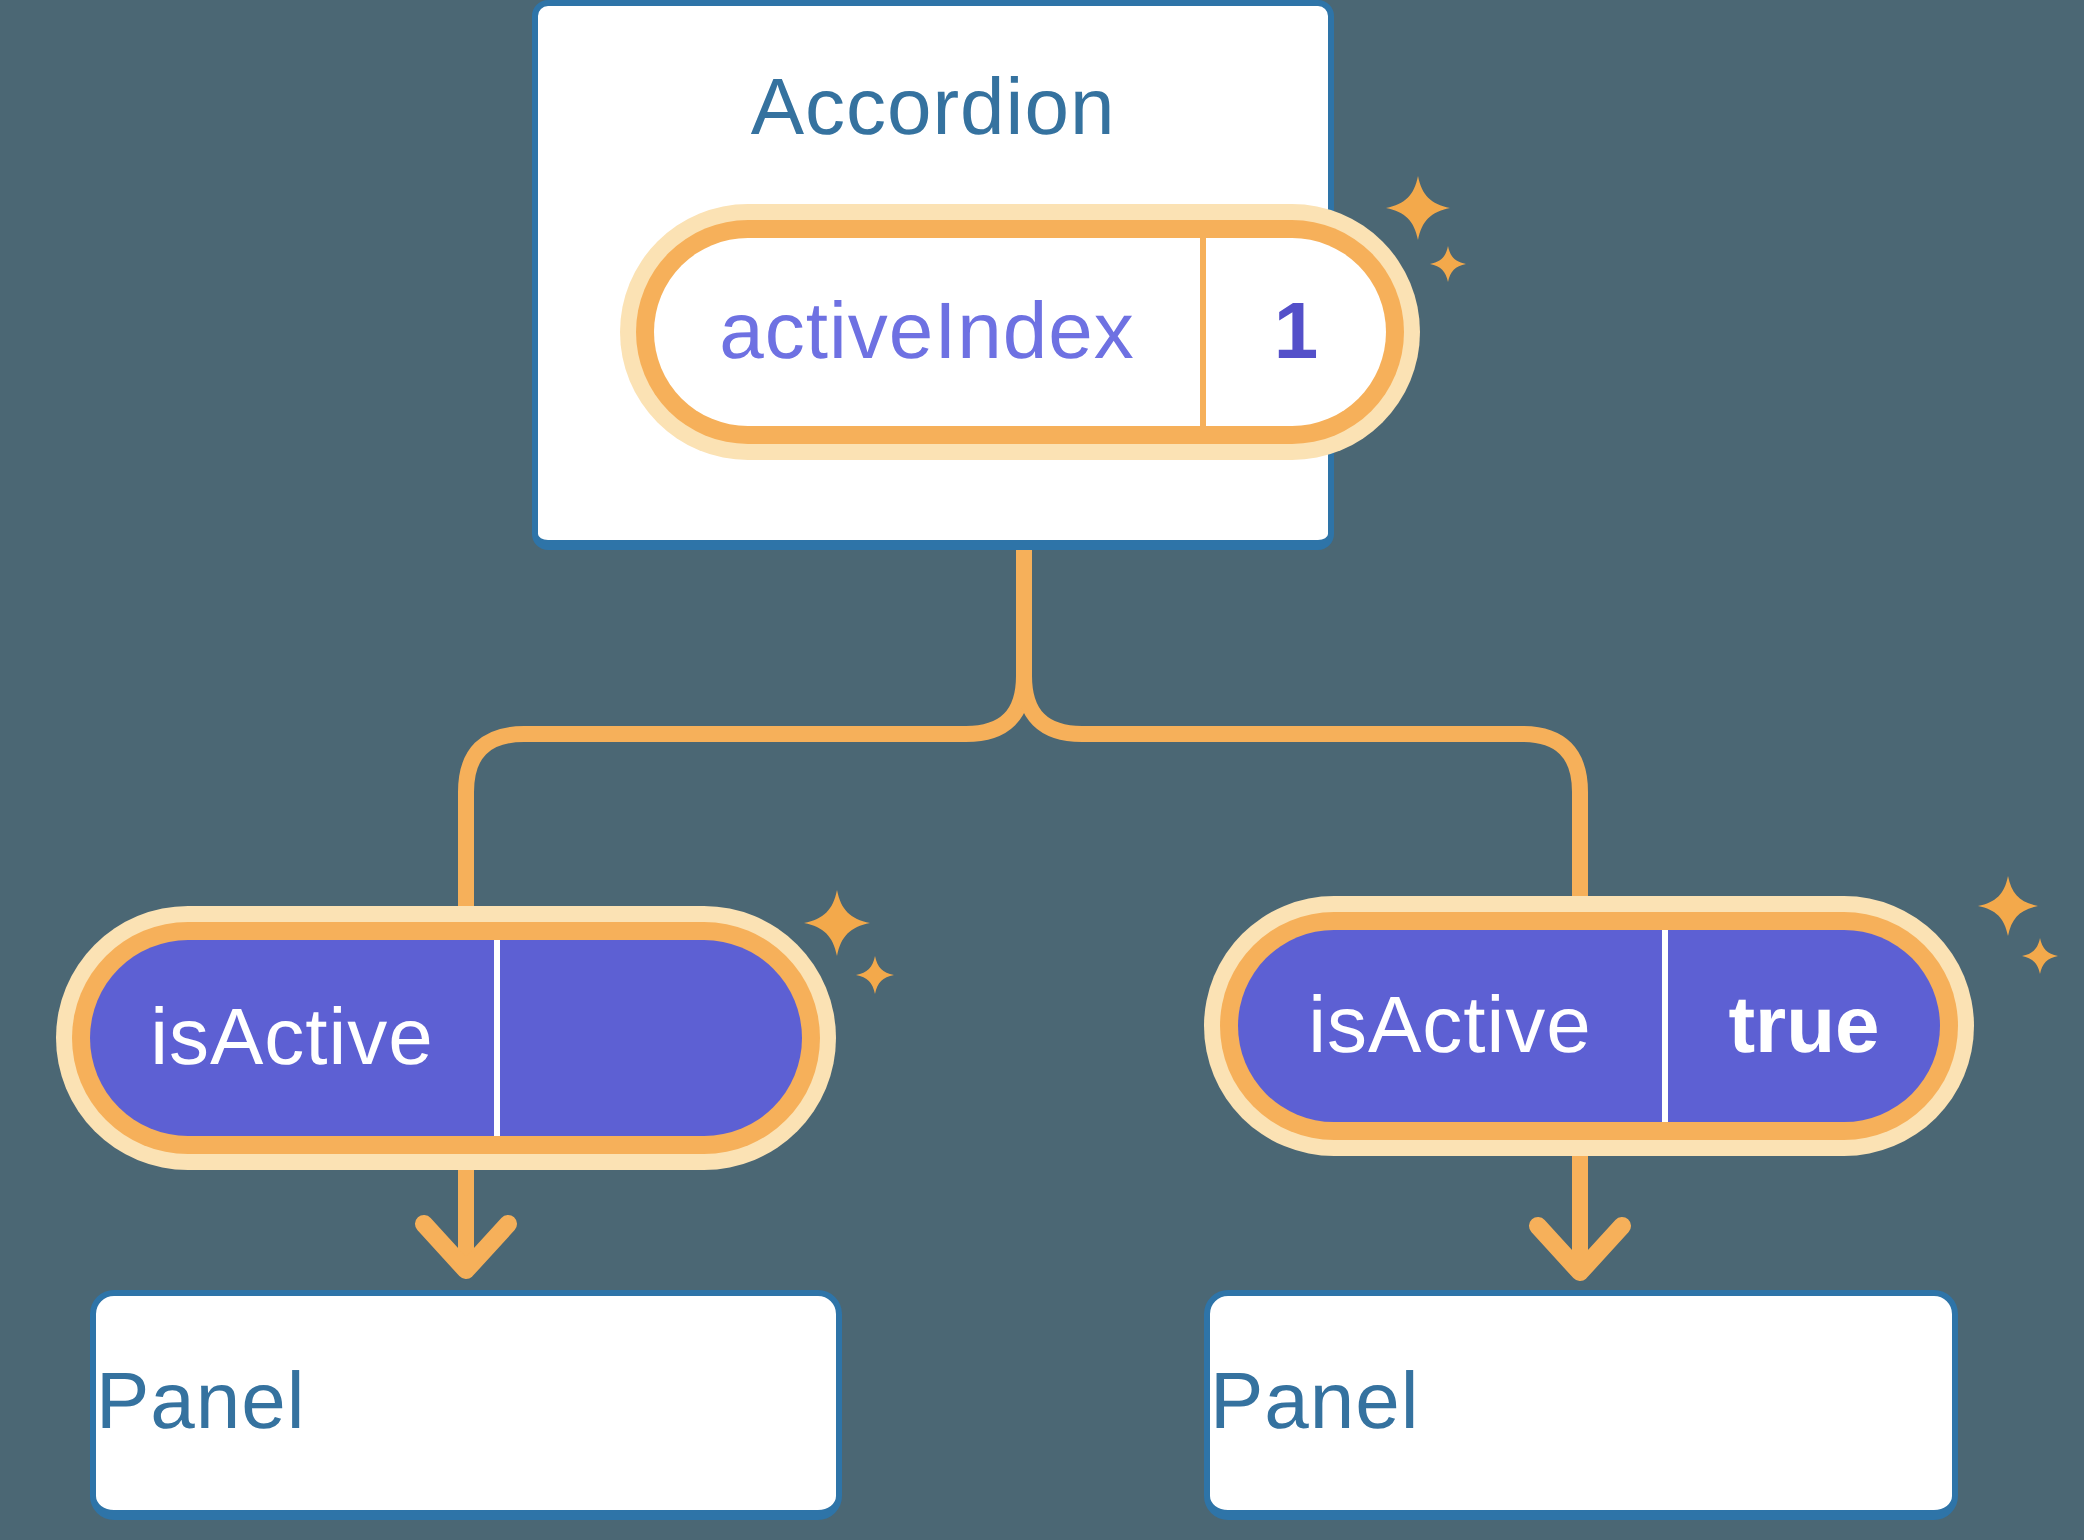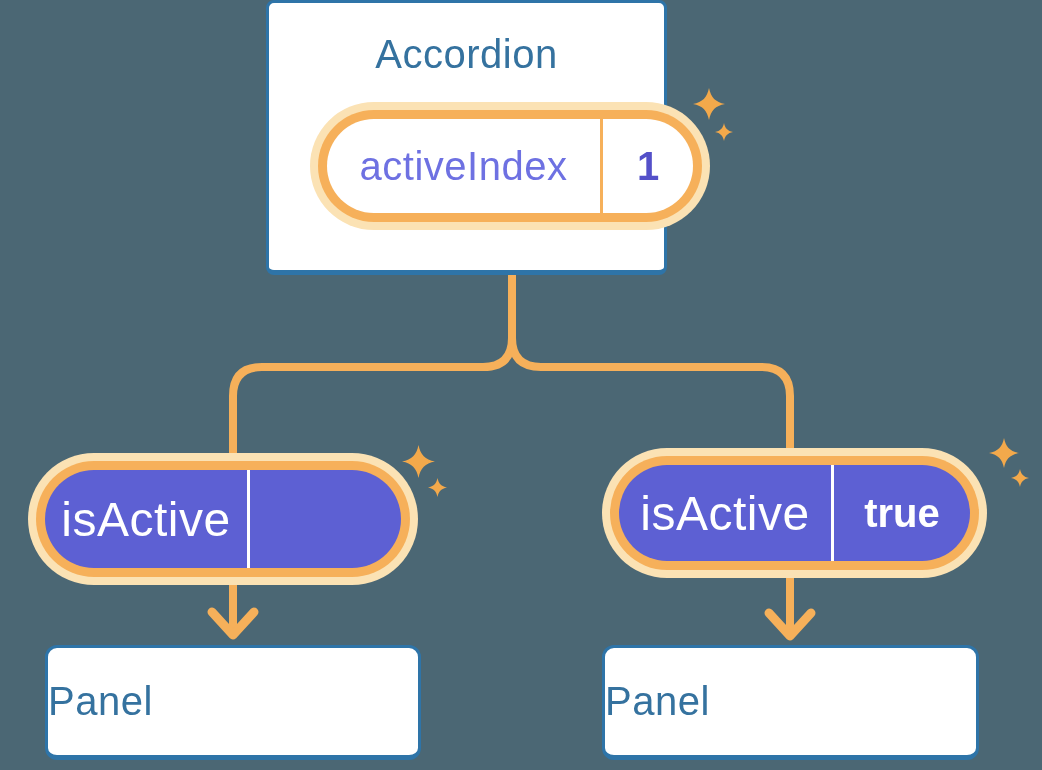--- a/index.html
+++ b/index.html
@@ -40,21 +40,21 @@
   .divider{width:3px;align-self:stretch;}
   .divider.orange{background:var(--orange);}
   .divider.white{background:var(--pill-text);}
 
   #active-index-pill{left:41px;top:99px;width:400px;height:128px;}
   #state-pill-left{left:28px;top:453px;width:390px;height:132px;}
   #state-pill-right{left:602px;top:448px;width:385px;height:130px;}
 
   .prop-label{font-size:40px;color:var(--prop-label-text);letter-spacing:.5px;}
   .prop-value{font-size:40px;font-weight:700;color:var(--prop-value-text);}
-  .pill-label{font-size:48px;color:var(--pill-text);letter-spacing:.5px;text-align:right;}
+  .pill-label{font-size:40px;color:var(--pill-text);letter-spacing:.5px;text-align:right;}
   .pill-value{font-size:40px;font-weight:700;color:var(--pill-text);}
 </style>
 </head>
 <body>
 
 <div id="stage">
 
   <svg id="connector-layer" class="layer" width="1042" height="770" viewBox="0 0 1042 770">
     <path class="connector" d="M512 272 L512 338 Q512 367 483 367 L262 367 Q233 367 233 396 L233 458"></path>
     <path class="connector" d="M512 272 L512 338 Q512 367 541 367 L761 367 Q790 367 790 396 L790 452"></path>

